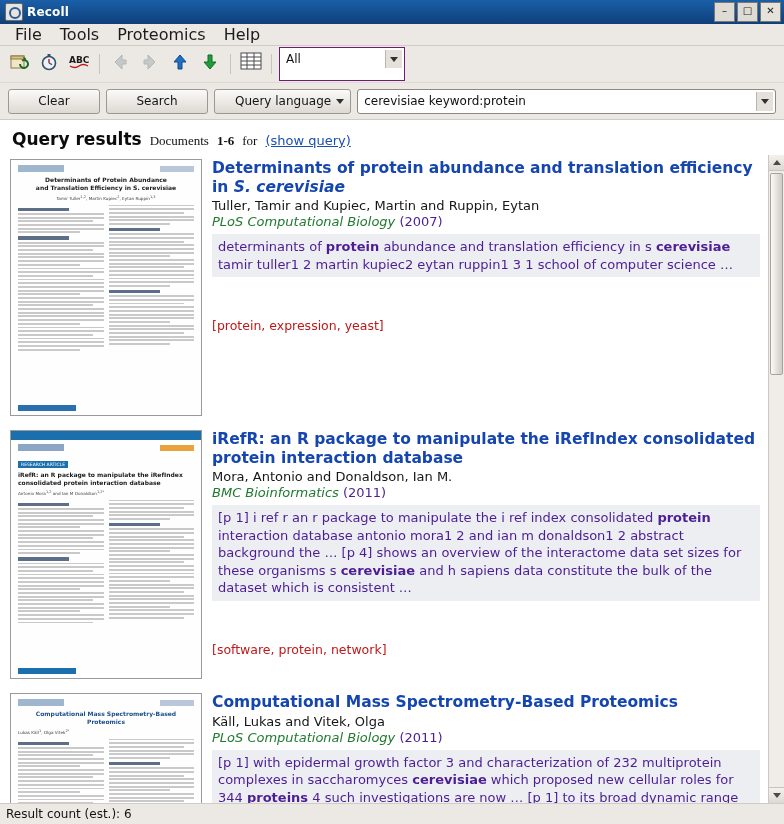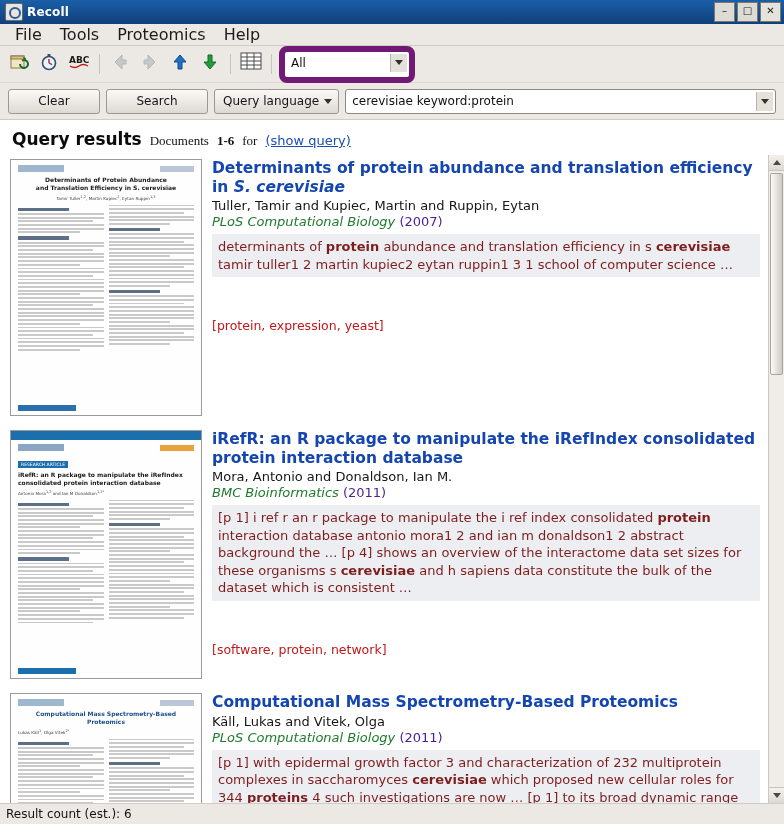--- a/index.html
+++ b/index.html
@@ -101,25 +101,25 @@
   .tbtn.disabled { opacity: .45; }
   .tb-sep {
     width: 1px; height: 20px;
     background: #c6c2bc;
     margin: 0 3px;
   }
   .combo {
     height: 22px;
     min-width: 110px;
     background: #ffffff;
-    border: 6px solid #701a75;
-    border-radius: 8px;
-    display: flex;
-    align-items: center;
-    padding: 0 2px 3px 6px;
+    border: 1px solid #701a75;
+    border-radius: 0;
+    display: flex;
+    align-items: center;
+    padding: 0 2px 10px 6px;
     font-size: 12px;
     color: #101010;
   }
   .combo .cv { flex: 1 1 auto; }
   .combo .arrow {
     width: 16px; height: 18px;
     background: #e4e0da;
     border-left: 1px solid #b9b5af;
     display: flex; align-items: center; justify-content: center;
   }
@@ -151,21 +151,21 @@
     align-items: center;
     justify-content: center;
   }
   .qlang {
     height: 23px;
     background: linear-gradient(to bottom,#fbfaf8,#ddd9d3);
     border: 1px solid #9b9792;
     border-radius: 3px;
     display: flex;
     align-items: center;
-    padding: 0 2px 0 8px;
+    padding: 0 2px 0 20px;
     font-size: 12px;
     color: #141414;
   }
   .qlang .arrow { width: 17px; display:flex; align-items:center; justify-content:center; }
   .searchinput {
     flex: 1 1 auto;
     height: 23px;
     background: #ffffff;
     border: 1px solid #8d8984;
     border-radius: 3px;
@@ -306,21 +306,21 @@
   }
   .rjournal .jname {
     color: #1f7a2e;
     font-style: italic;
   }
   .rjournal .jyear { color: #4c1d95; }
   .abstract {
     background: #eceef2;
     font-size: 13px;
     line-height: 1.35;
-    color: #7f1d1d;
+    color: #4c1d95;
     padding: 4px 6px;
     margin-bottom: 6px;
   }
   .abstract b { font-weight: bold; }
   .keywords {
     font-size: 12.5px;
     color: #c01818;
     margin-top: 41px;
   }
   

